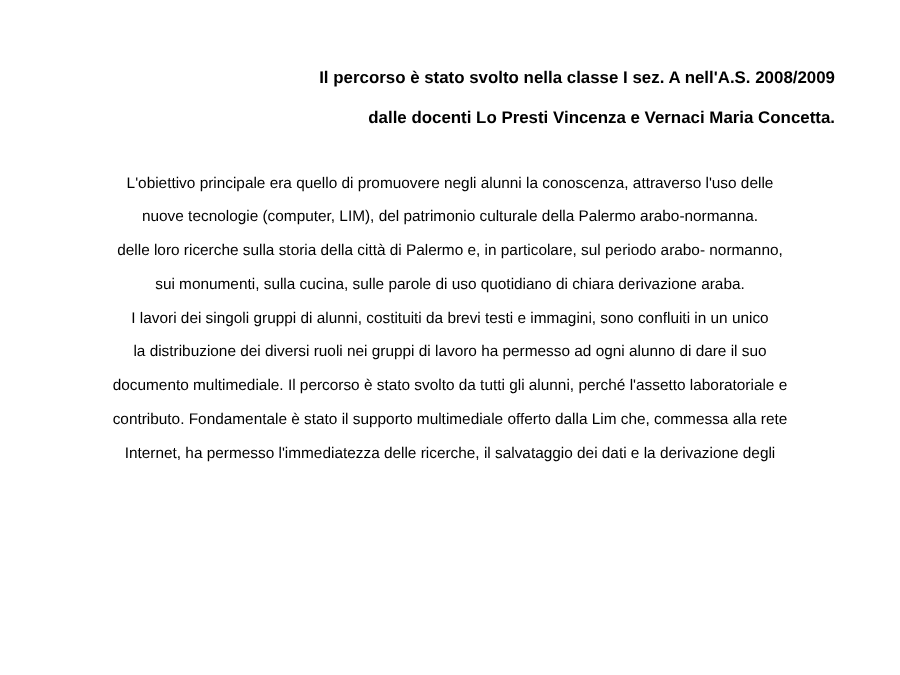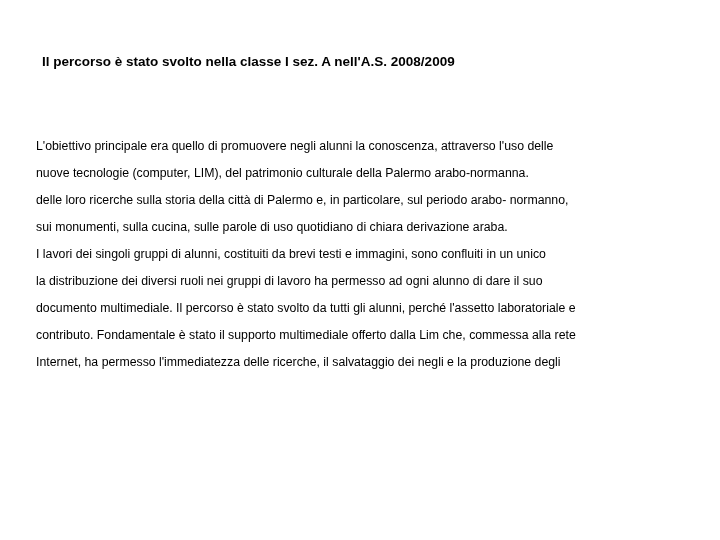--- a/index.html
+++ b/index.html
@@ -16,61 +16,63 @@
   }
   .slide {
     position: relative;
     width: 720px;
     height: 540px;
     box-sizing: border-box;
   }
   .heading-block {
     position: absolute;
     top: 55px;
-    left: 42px;
+    left: 28px;
     width: 640px;
-    text-align: left;
+    text-align: right;
   }
   .heading-line {
     font-size: 13.5px;
     font-weight: bold;
     line-height: 1.0;
     margin: 0;
   }
   .heading-line.second {
     margin-top: 18px;
   }
   .body-block {
     position: absolute;
     top: 133px;
     left: 36px;
     width: 648px;
+    text-align: center;
   }
   .body-line {
     font-size: 12.3px;
     font-weight: normal;
     line-height: 27px;
     margin: 0;
     white-space: nowrap;
   }
 </style>
 </head>
 <body>
 
 <div class="slide">
 
   <div class="heading-block">
     <p class="heading-line">Il percorso è stato svolto nella classe I sez. A nell'A.S. 2008/2009</p>
+    <p class="heading-line second">dalle docenti Lo Presti Vincenza e Vernaci Maria Concetta.</p>
   </div>
 
   <div class="body-block">
     <p class="body-line">L'obiettivo principale era quello di promuovere negli alunni la conoscenza, attraverso l'uso delle</p>
     <p class="body-line">nuove tecnologie (computer, LIM), del patrimonio culturale della Palermo arabo-normanna.</p>
     <p class="body-line">delle loro ricerche sulla storia della città di Palermo e, in particolare, sul periodo arabo- normanno,</p>
     <p class="body-line">sui monumenti, sulla cucina, sulle parole di uso quotidiano di chiara derivazione araba.</p>
     <p class="body-line">I lavori dei singoli gruppi di alunni, costituiti da brevi testi e immagini, sono confluiti in un unico</p>
     <p class="body-line">la distribuzione dei diversi ruoli nei gruppi di lavoro ha permesso ad ogni alunno di dare il suo</p>
     <p class="body-line">documento multimediale. Il percorso è stato svolto da tutti gli alunni, perché l'assetto laboratoriale e</p>
     <p class="body-line">contributo. Fondamentale è stato il supporto multimediale offerto dalla Lim che, commessa alla rete</p>
-    <p class="body-line">Internet, ha permesso l'immediatezza delle ricerche, il salvataggio dei negli e la produzione degli</p>
+    <p class="body-line">Internet, ha permesso l'immediatezza delle ricerche, il salvataggio dei dati e la derivazione degli</p>
   </div>
 
 </div>
 
 </body></html>

